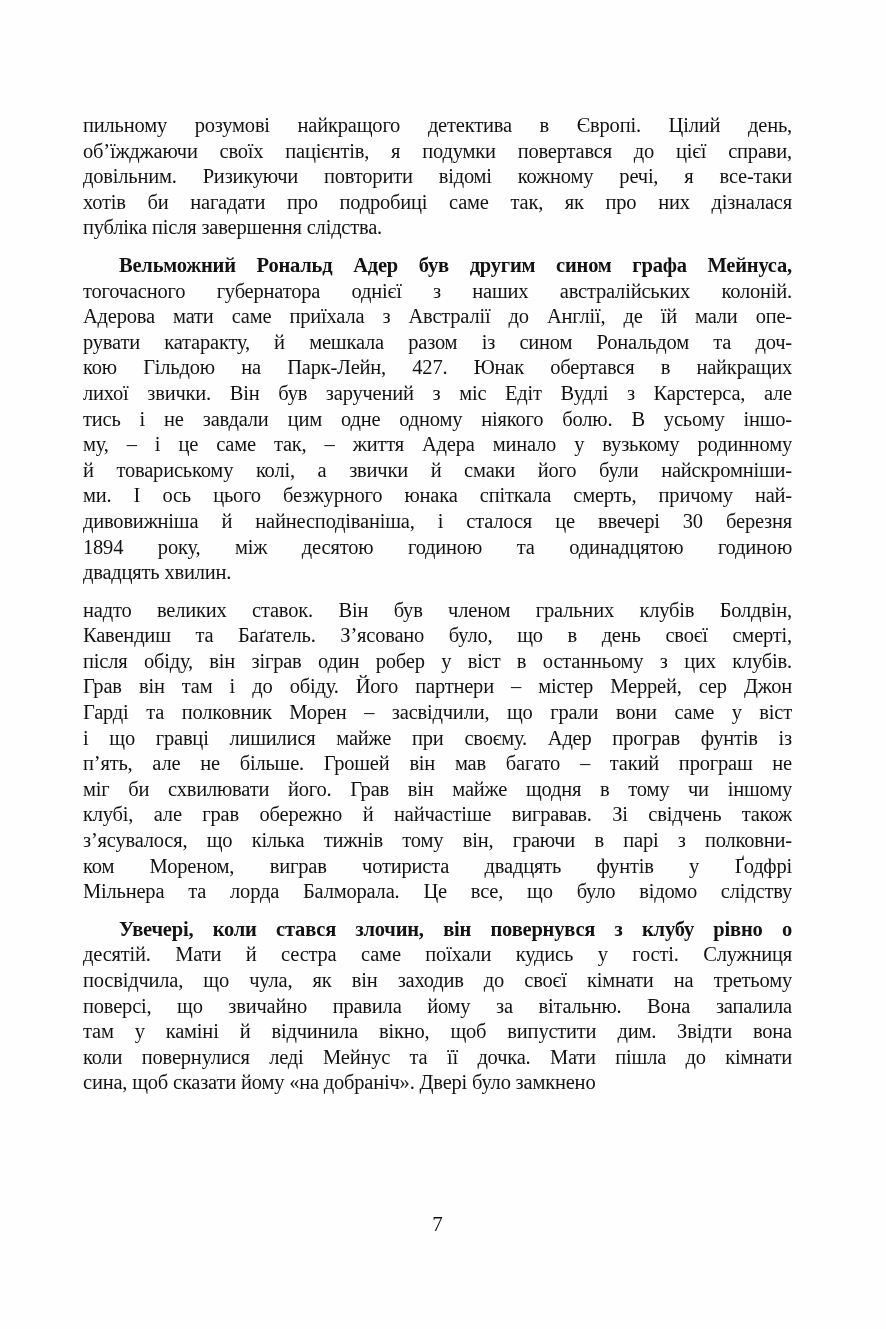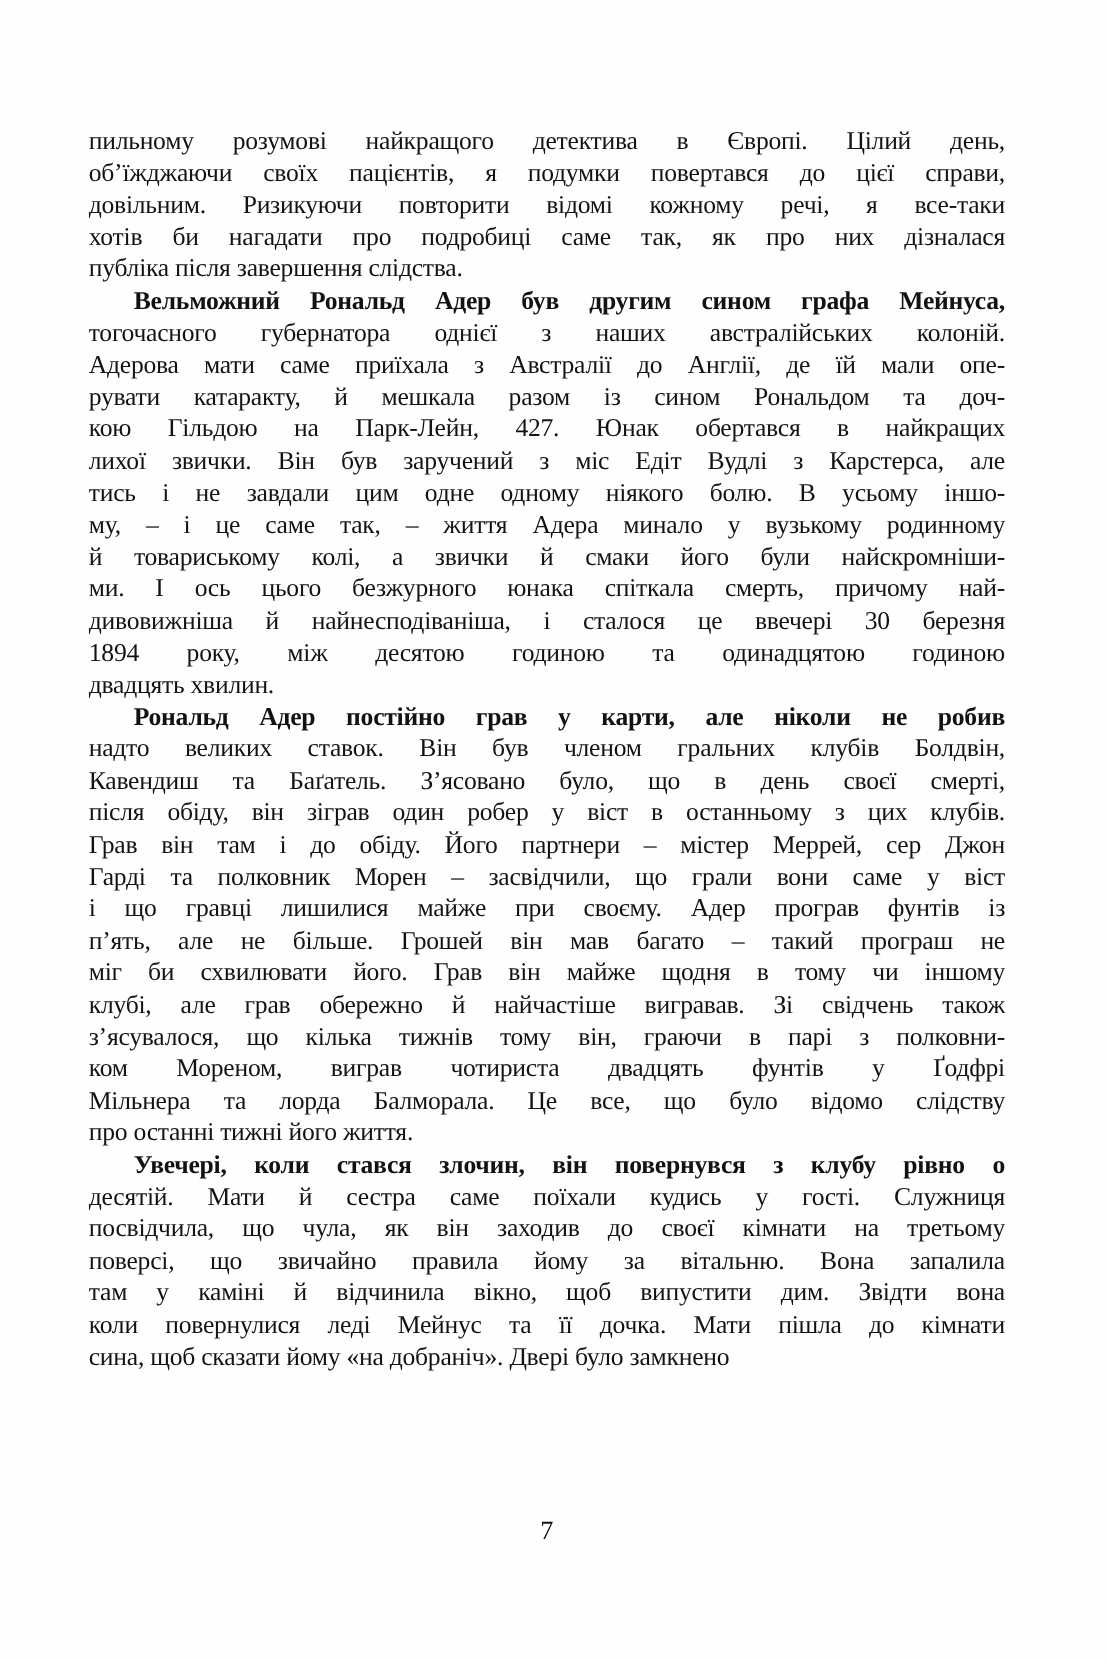--- a/index.html
+++ b/index.html
@@ -16,21 +16,21 @@
     color: #121212;
     overflow: hidden;
   }
   .page-text {
     position: absolute;
     left: 71px;
     top: 101px;
     width: 733px;
   }
   .paragraph {
-    margin: 0;
+    margin: 12px;
     padding: 0;
   }
   .line {
     height: 25.6px;
     line-height: 25.6px;
     font-size: 20.5px;
     letter-spacing: -0.2px;
     overflow: hidden;
     text-align: justify;
     text-align-last: justify;
@@ -73,34 +73,32 @@
         <div class="line">лихої звички. Він був заручений з міс Едіт Вудлі з Карстерса, але</div>
         <div class="line">тись і не завдали цим одне одному ніякого болю. В усьому іншо-</div>
         <div class="line">му, – і це саме так, – життя Адера минало у вузькому родинному</div>
         <div class="line">й товариському колі, а звички й смаки його були найскромніши-</div>
         <div class="line">ми. І ось цього безжурного юнака спіткала смерть, причому най-</div>
         <div class="line">дивовижніша й найнесподіваніша, і сталося це ввечері 30 березня</div>
         <div class="line">1894 року, між десятою годиною та одинадцятою годиною</div>
         <div class="line last">двадцять хвилин.</div>
       </div>
       <div class="paragraph">
-        <div class="line indent">Рональд Адер постійно грав у карти, але ніколи не робив</div>
         <div class="line">надто великих ставок. Він був членом гральних клубів Болдвін,</div>
         <div class="line">Кавендиш та Баґатель. З’ясовано було, що в день своєї смерті,</div>
         <div class="line">після обіду, він зіграв один робер у віст в останньому з цих клубів.</div>
         <div class="line">Грав він там і до обіду. Його партнери – містер Меррей, сер Джон</div>
         <div class="line">Гарді та полковник Морен – засвідчили, що грали вони саме у віст</div>
         <div class="line">і що гравці лишилися майже при своєму. Адер програв фунтів із</div>
         <div class="line">п’ять, але не більше. Грошей він мав багато – такий програш не</div>
         <div class="line">міг би схвилювати його. Грав він майже щодня в тому чи іншому</div>
         <div class="line">клубі, але грав обережно й найчастіше вигравав. Зі свідчень також</div>
         <div class="line">з’ясувалося, що кілька тижнів тому він, граючи в парі з полковни-</div>
         <div class="line">ком Мореном, виграв чотириста двадцять фунтів у Ґодфрі</div>
         <div class="line">Мільнера та лорда Балморала. Це все, що було відомо слідству</div>
-        <div class="line last">про останні тижні його життя.</div>
       </div>
       <div class="paragraph">
         <div class="line indent">Увечері, коли стався злочин, він повернувся з клубу рівно о</div>
         <div class="line">десятій. Мати й сестра саме поїхали кудись у гості. Служниця</div>
         <div class="line">посвідчила, що чула, як він заходив до своєї кімнати на третьому</div>
         <div class="line">поверсі, що звичайно правила йому за вітальню. Вона запалила</div>
         <div class="line">там у каміні й відчинила вікно, щоб випустити дим. Звідти вона</div>
         <div class="line">коли повернулися леді Мейнус та її дочка. Мати пішла до кімнати</div>
         <div class="line last">сина, щоб сказати йому «на добраніч». Двері було замкнено</div>
       </div>

